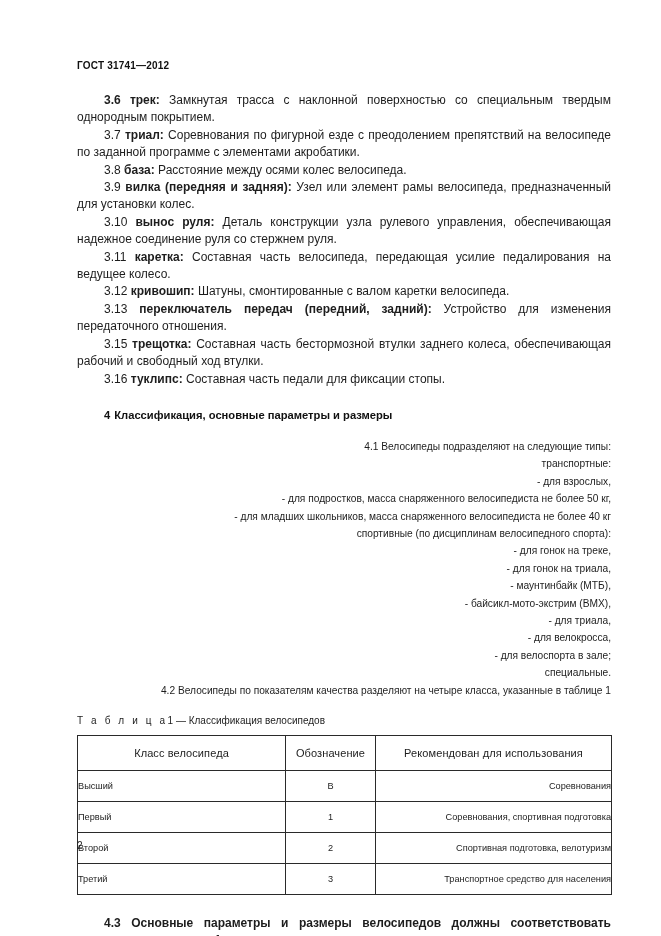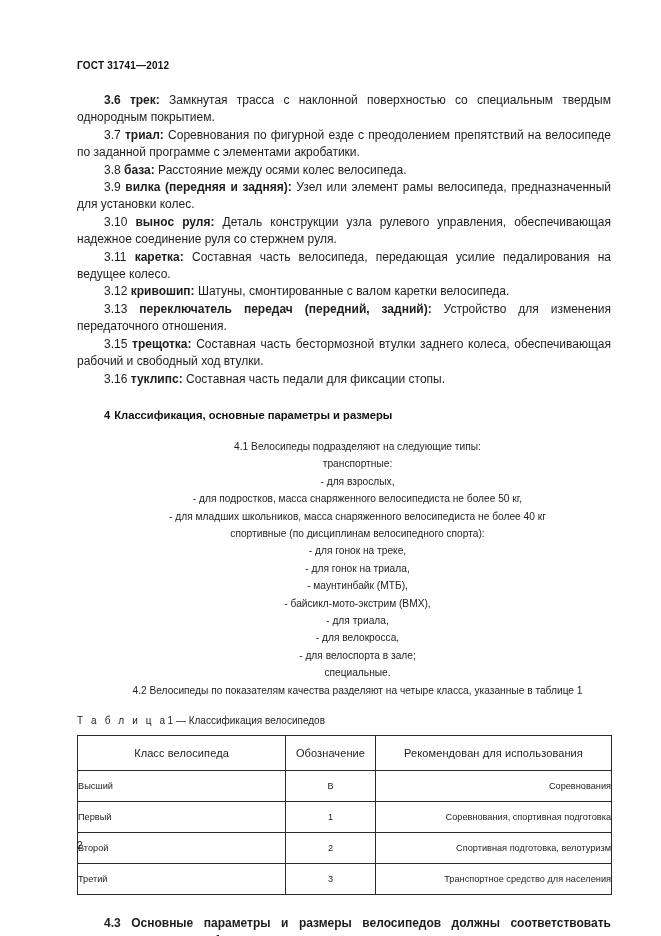--- a/index.html
+++ b/index.html
@@ -67,21 +67,21 @@
   .section-heading .num {
     margin-right: 4px;
   }
 
   
   p.line {
     margin: 0;
     font-size: 10.2px;
     line-height: 17.4px;
     color: #1d1d1d;
-    text-align: center;
+    text-align: right;
   }
   p.line.indent {
     text-indent: 27px;
   }
   p.line.list {
     padding-left: 27px;
   }
   p.line.flush {
     padding-left: 27px;
   }

